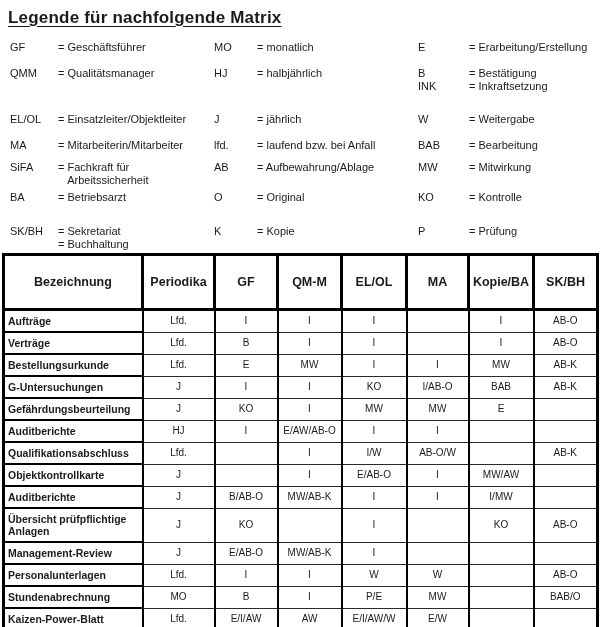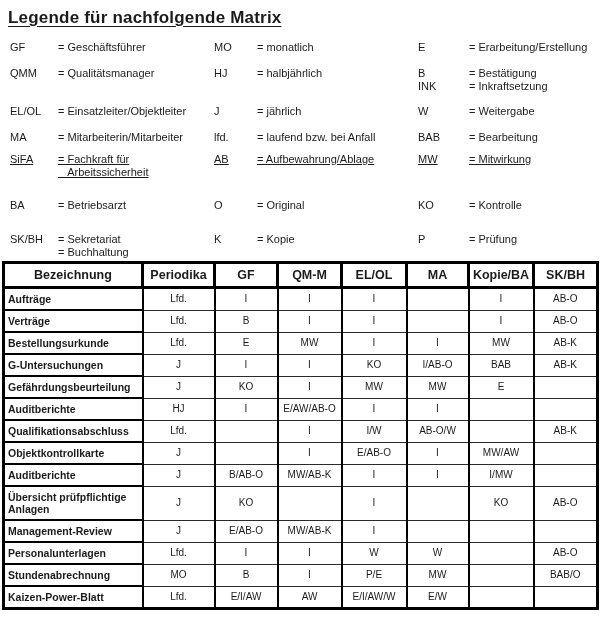--- a/index.html
+++ b/index.html
@@ -44,21 +44,21 @@
     table-layout: fixed;
     width: 595px;
     margin: 2px 0 0 2px;
     border: 3px solid #000;
   }
   .matrix th {
     border: 3px solid #000;
     font-size: 12.5px;
     font-weight: bold;
     text-align: center;
-    padding: 4px 2px;
+    padding: 19px 2px;
     overflow: hidden;
   }
   .matrix td {
     border-left: 2px solid #000;
     border-right: 2px solid #000;
     border-top: 1px solid #2a2a2a;
     border-bottom: 1px solid #2a2a2a;
     font-size: 10px;
     line-height: 12px;
     text-align: center;
@@ -83,21 +83,21 @@
 
   <div class="legend" id="legend">
       <div class="legend-row" style="margin-bottom: 13px;">
         <span class="labbr">GF</span>
         <span class="ldef">= Geschäftsführer</span>
         <span class="labbr">MO</span>
         <span class="ldef">= monatlich</span>
         <span class="labbr">E</span>
         <span class="ldef">= Erarbeitung/Erstellung</span>
       </div>
-      <div class="legend-row" style="margin-bottom: 12px;">
+      <div class="legend-row" style="margin-bottom: 20px;">
         <span class="labbr">QMM</span>
         <span class="ldef">= Qualitätsmanager</span>
         <span class="labbr">HJ</span>
         <span class="ldef">= halbjährlich</span>
         <span class="labbr">B
 INK</span>
         <span class="ldef">= Bestätigung
 = Inkraftsetzung</span>
       </div>
       <div class="legend-row" style="margin-bottom: 13px;">
@@ -109,21 +109,21 @@
         <span class="ldef">= Weitergabe</span>
       </div>
       <div class="legend-row" style="margin-bottom: 9px;">
         <span class="labbr">MA</span>
         <span class="ldef">= Mitarbeiterin/Mitarbeiter</span>
         <span class="labbr">lfd.</span>
         <span class="ldef">= laufend bzw. bei Anfall</span>
         <span class="labbr">BAB</span>
         <span class="ldef">= Bearbeitung</span>
       </div>
-      <div class="legend-row" style="margin-bottom: 20px; text-decoration: underline;">
+      <div class="legend-row" style="margin-bottom: 4px;">
         <span class="labbr">SiFA</span>
         <span class="ldef">= Fachkraft für
 &nbsp;&nbsp;&nbsp;Arbeitssicherheit</span>
         <span class="labbr">AB</span>
         <span class="ldef">= Aufbewahrung/Ablage</span>
         <span class="labbr">MW</span>
         <span class="ldef">= Mitwirkung</span>
       </div>
       <div class="legend-row" style="margin-bottom: 21px;">
         <span class="labbr">BA</span>

